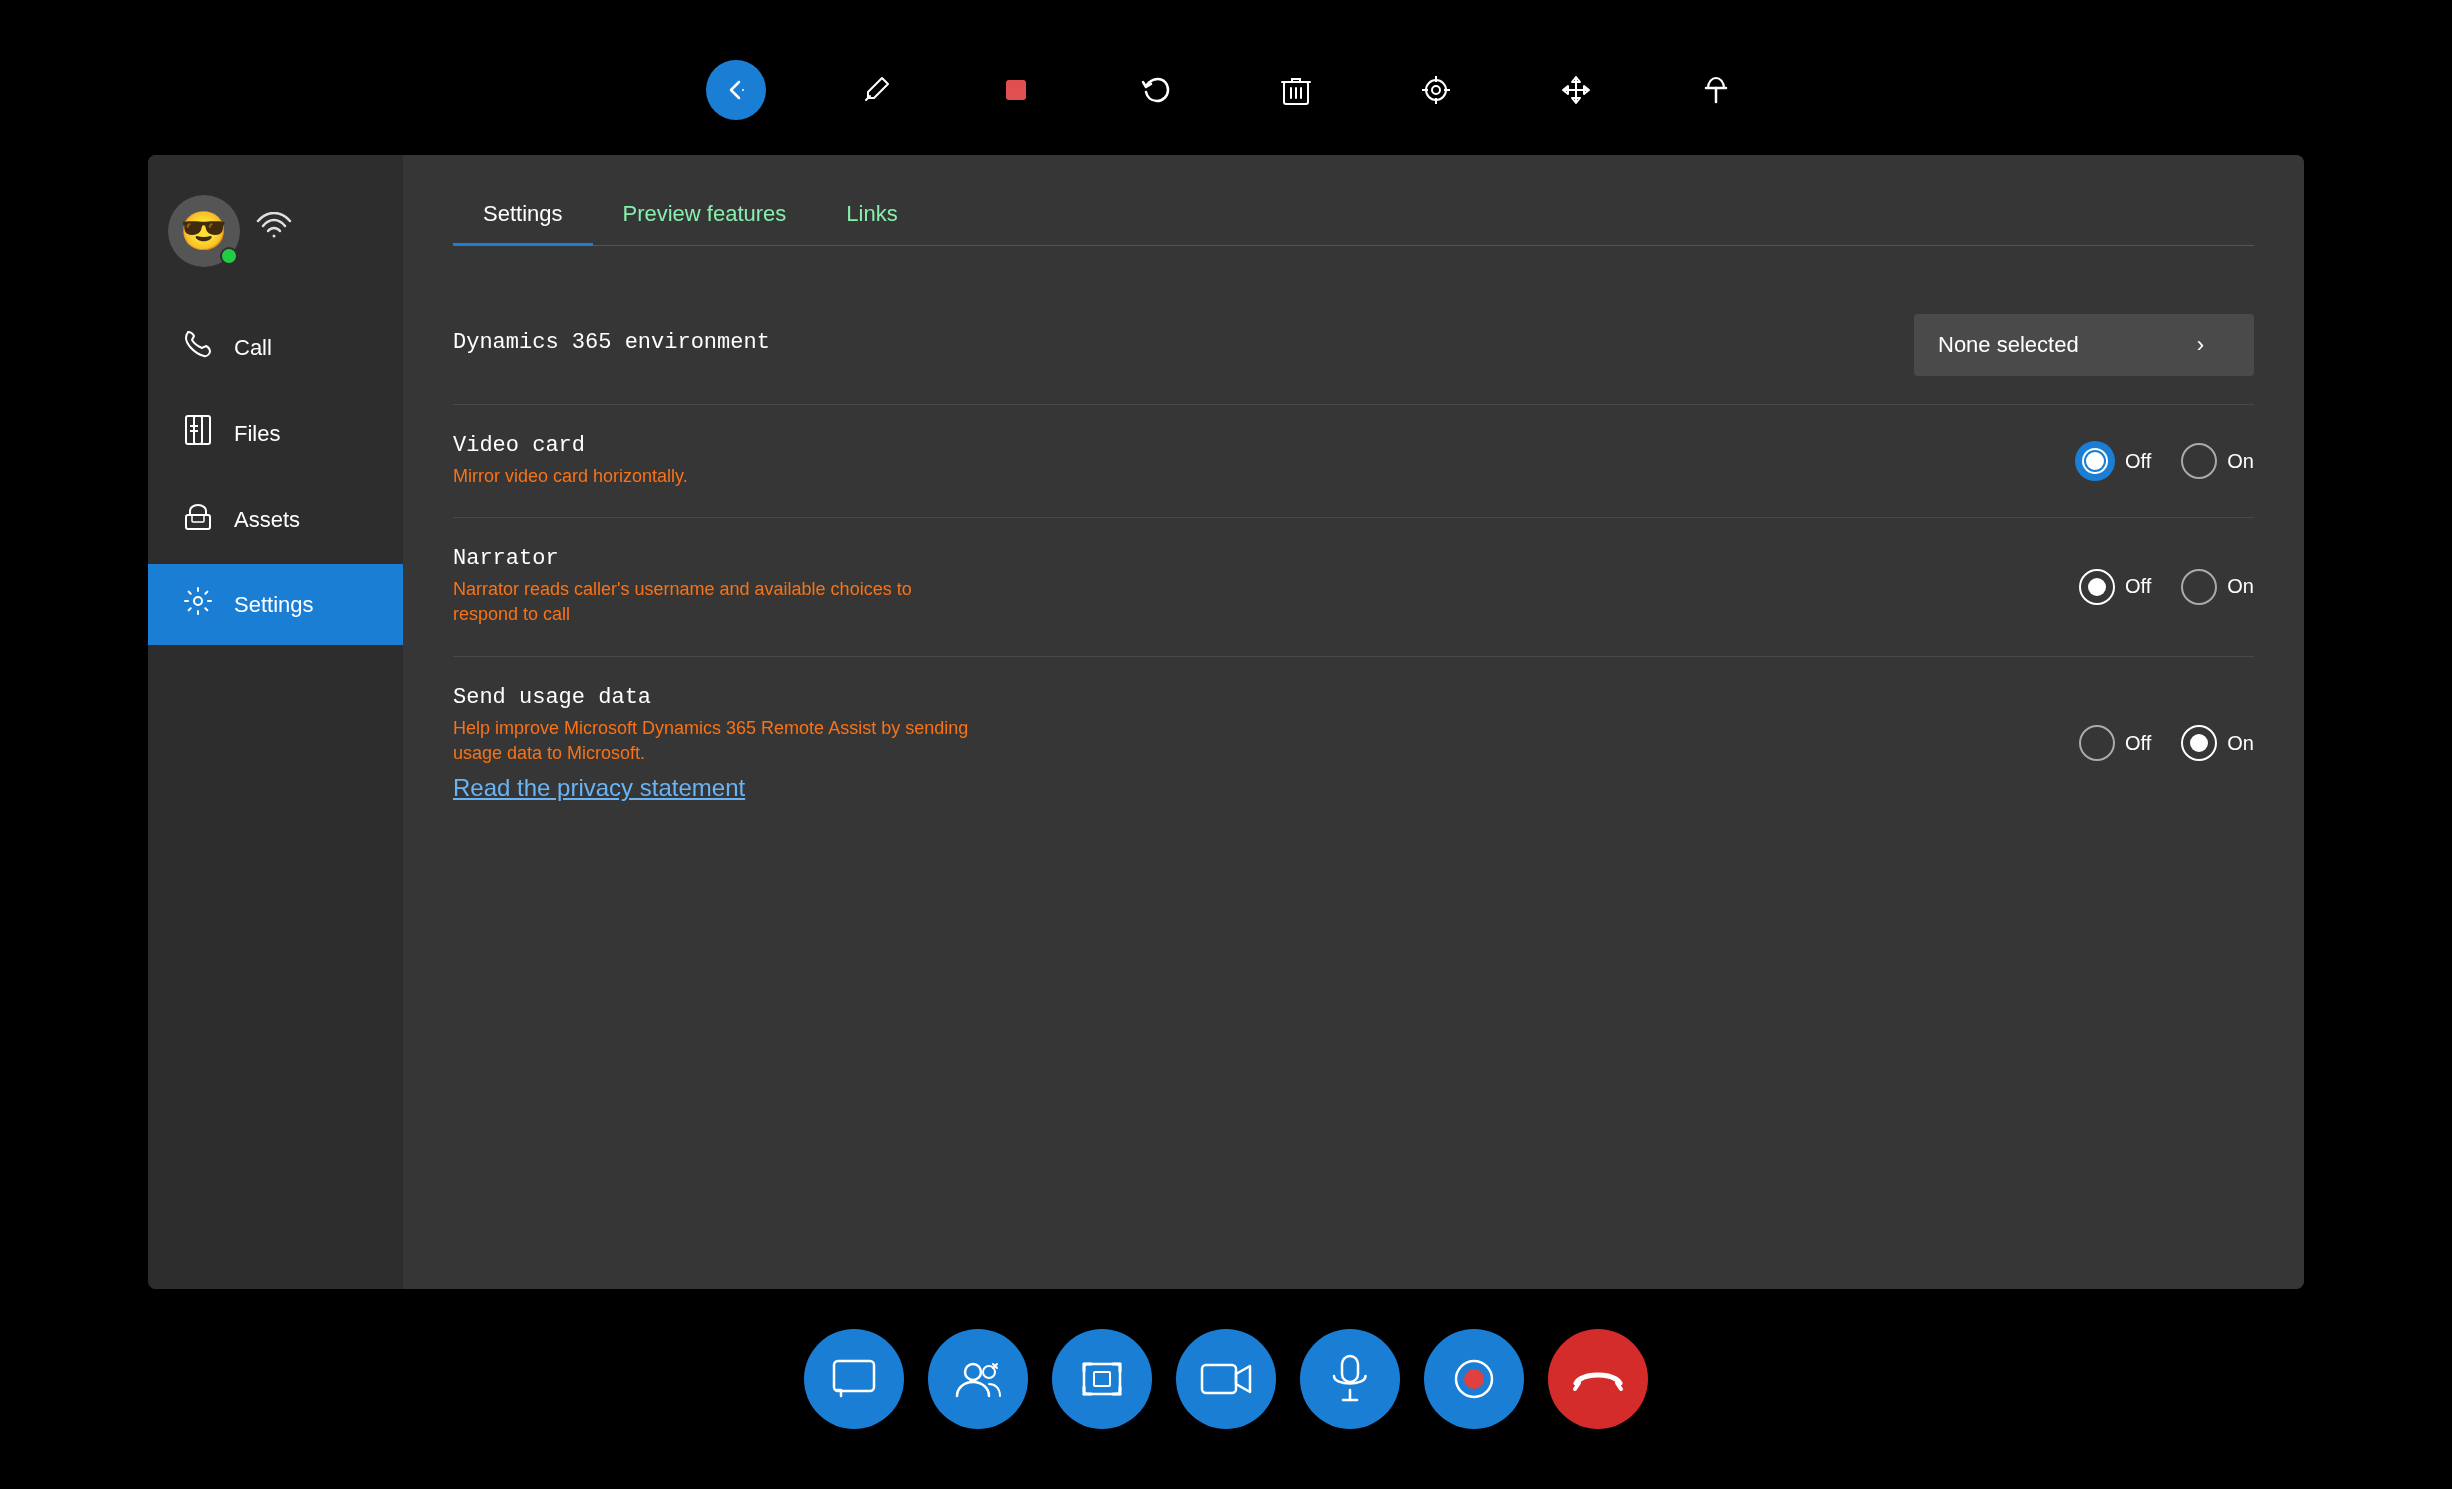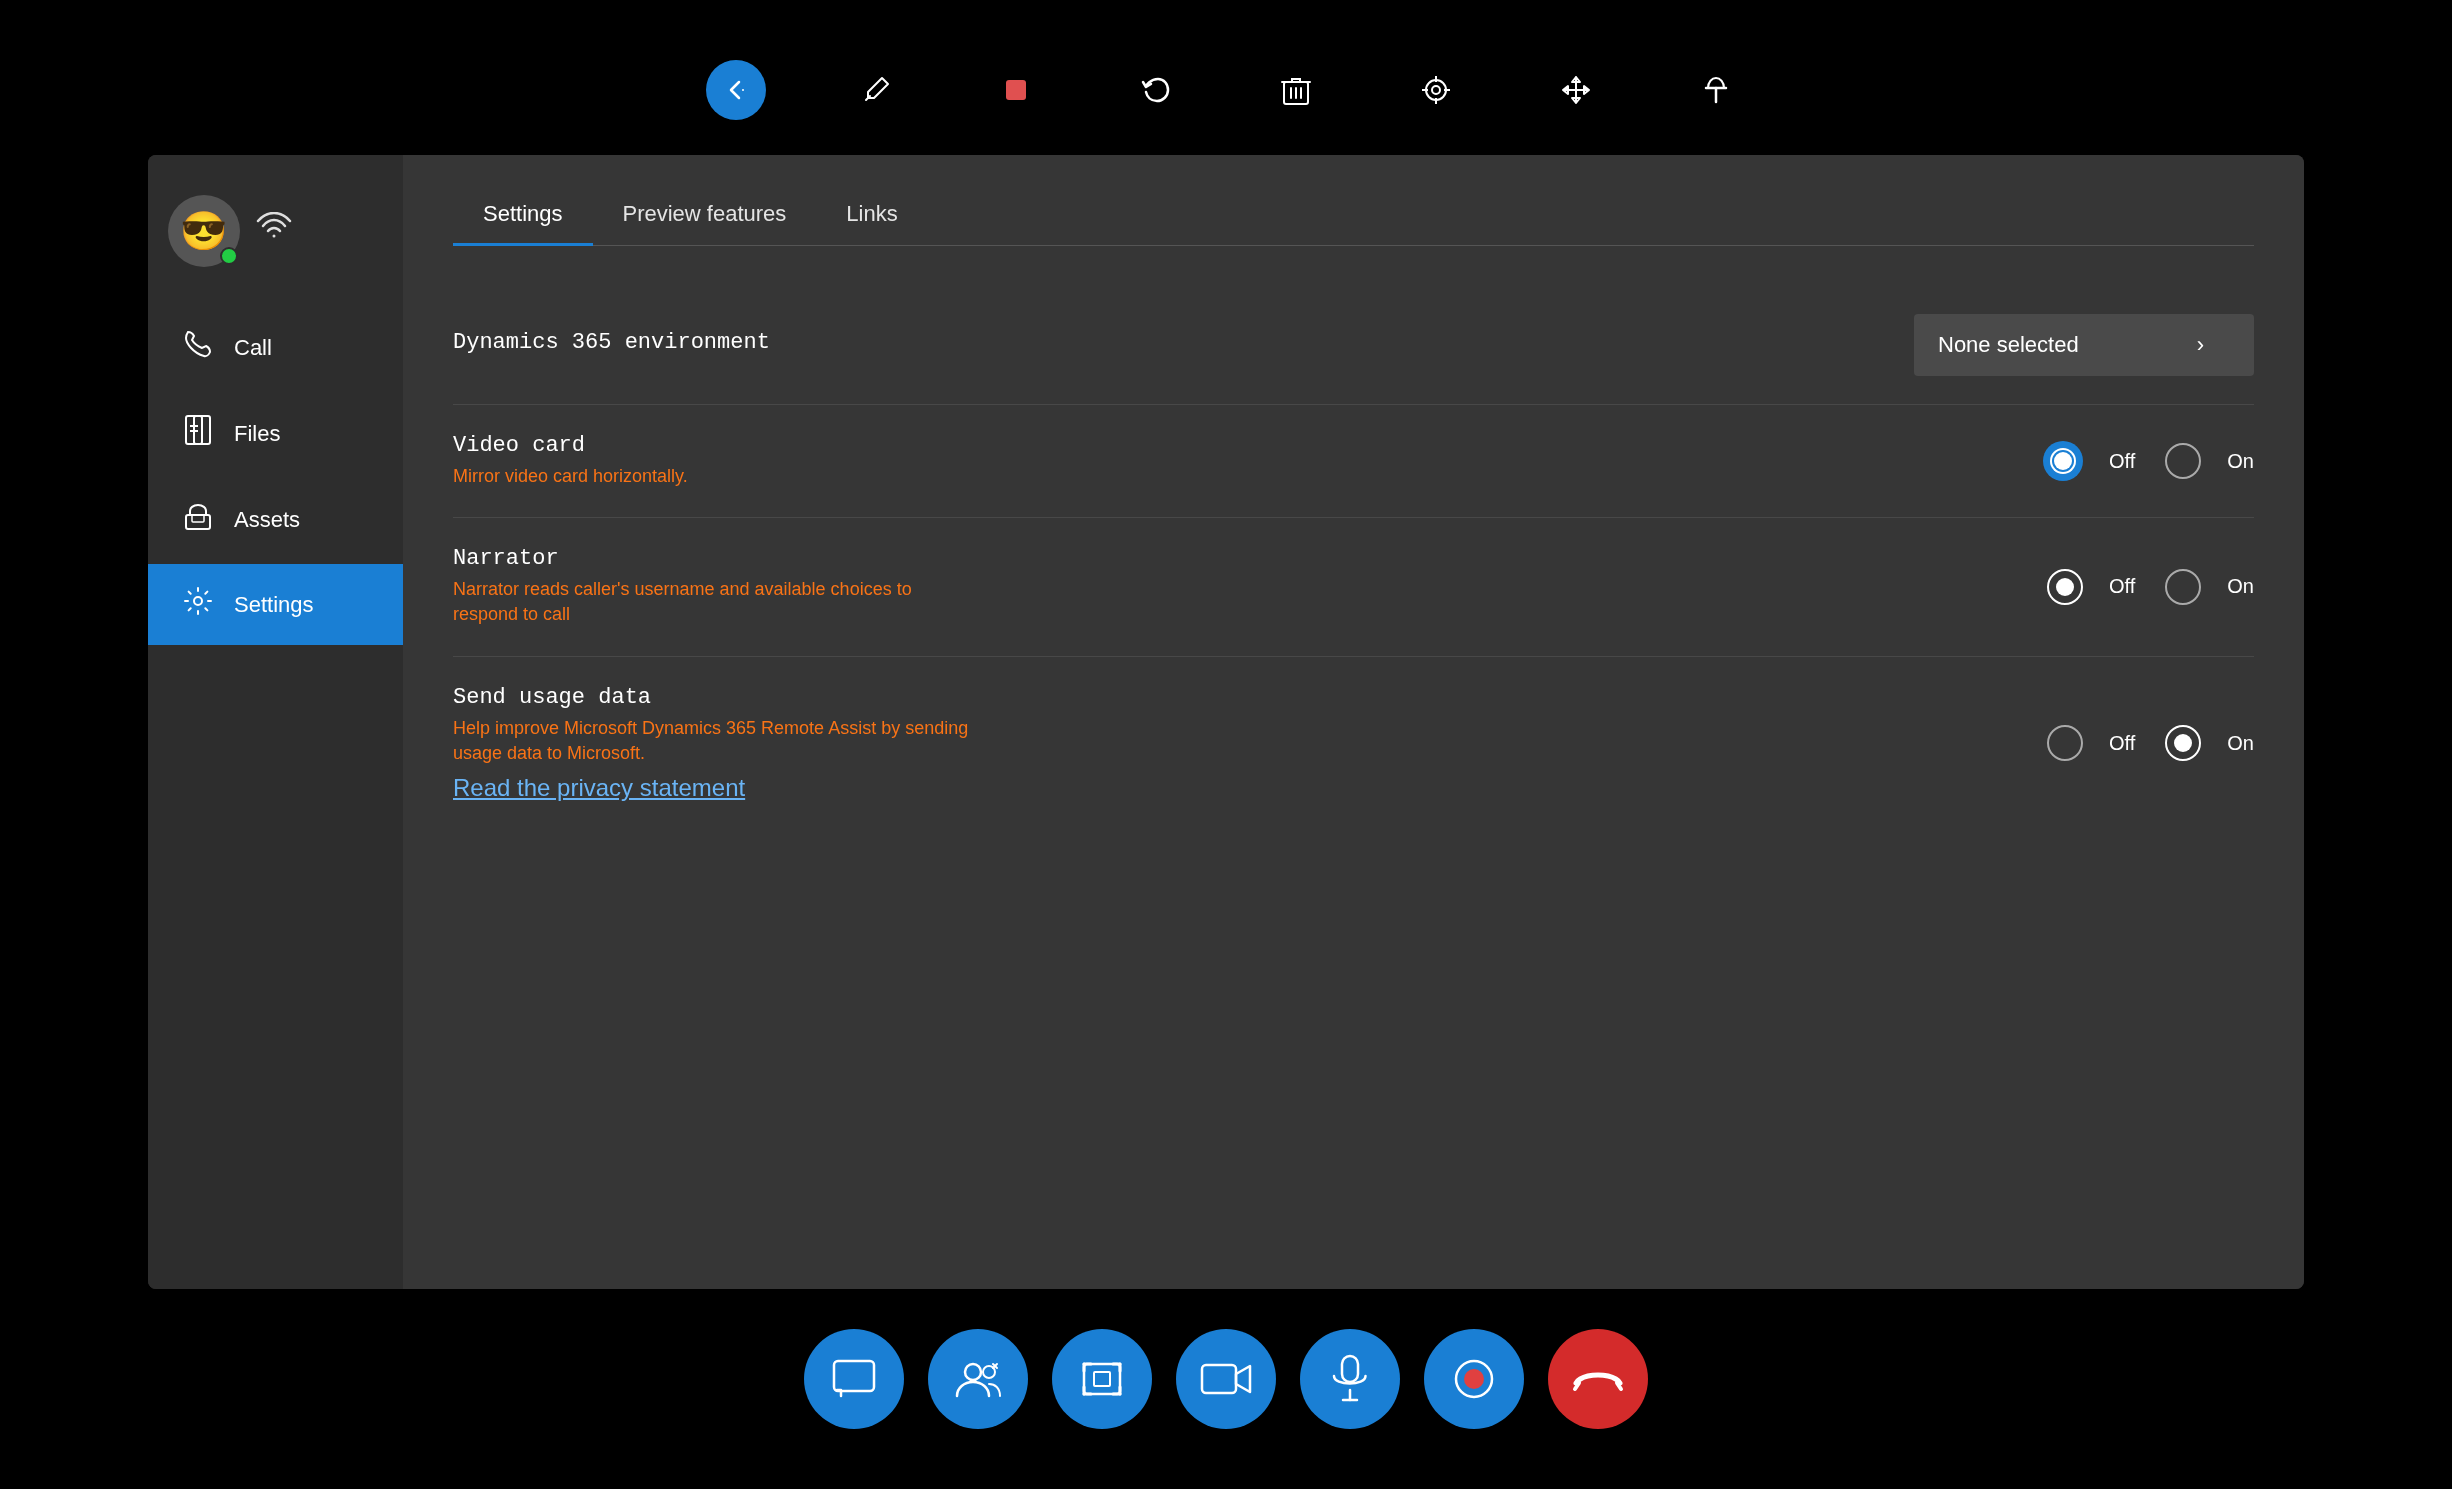--- a/index.html
+++ b/index.html
@@ -146,21 +146,21 @@
 
     
     .tabs {
       display: flex;
       gap: 0;
       border-bottom: 1px solid #555;
       margin-bottom: 40px;
     }
     .tab {
       padding: 16px 30px;
-      color: #e5e5e5;
+      color: #86efac;
       cursor: pointer;
       font-size: 22px;
       font-weight: 400;
       border-bottom: 3px solid transparent;
       margin-bottom: -1px;
     }
     .tab.active {
       color: #fff;
       border-bottom: 3px solid #1a7fd4;
     }
@@ -225,21 +225,21 @@
       margin-left: 40px;
     }
     .dropdown-arrow {
       font-size: 22px;
       color: #fff;
       margin-left: 20px;
     }
     .radio-option {
       display: flex;
       align-items: center;
-      gap: 26px;
+      gap: 10px;
       cursor: pointer;
     }
     .radio-outer {
       width: 36px;
       height: 36px;
       border-radius: 50%;
       border: 2px solid #aaa;
       display: flex;
       align-items: center;
       justify-content: center;

